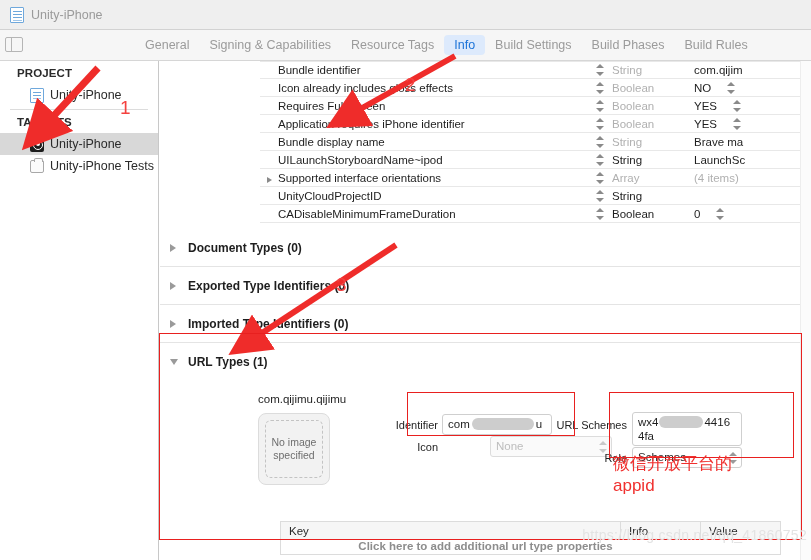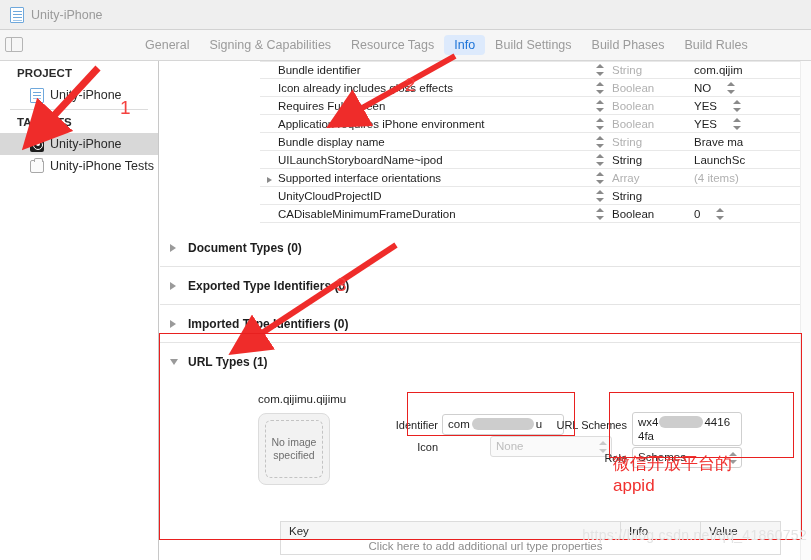--- a/index.html
+++ b/index.html
@@ -207,21 +207,21 @@
     border-bottom: 1px solid #dcdcdc; font-size: 11.5px; color: #2a2a2a;
     align-items: center;
   }
   .kv-head > div { padding-left: 8px; height: 18px; line-height: 18px; }
   .kv-key { flex: 0 0 340px; border-right: 1px solid #dcdcdc; }
   .kv-type { flex: 0 0 80px; border-right: 1px solid #dcdcdc; }
   .kv-value { flex: 1 1 auto; }
 
   .footer-hint {
     position: absolute; left: 0; right: 0; bottom: 8px;
-    text-align: center; font-size: 11.5px; color: #8d8d8d;
+    text-align: center; font-size: 11.5px; color: #8d8d8d; font-weight: bold;
   }
 
   
   .scroll-track {
     position: absolute; right: 0; top: 61px; width: 11px; height: 499px;
     background: #fbfbfb; border-left: 1px solid #ededed;
   }
 
   
   .overlay { position: absolute; left: 0; top: 0; width: 811px; height: 560px; pointer-events: none; }
@@ -306,21 +306,21 @@
         <div class="pl-key">Requires Full Screen</div>
         <div class="stepper"></div>
         <div class="pl-type">Boolean</div>
         <div class="pl-val">
             <span>YES</span>
             <span class="stepper"></span>
           </div>
       </div>
 
       <div class="plist-row">
-        <div class="pl-key">Application requires iPhone environment</div>
+        <div class="pl-key">Application requires iPhone identifier</div>
         <div class="stepper"></div>
         <div class="pl-type">Boolean</div>
         <div class="pl-val">
             <span>YES</span>
             <span class="stepper"></span>
           </div>
       </div>
 
       <div class="plist-row">
         <div class="pl-key">Bundle display name</div>
@@ -389,21 +389,21 @@
 
       <div class="urlbody">
 
         <div class="url-title">com.qijimu.qijimu</div>
 
         <div class="nospec">
           <div class="nospec-inner">No image specified</div>
         </div>
 
         <div class="fld-label" style="left:218px; top:38px; width:60px;">Identifier</div>
-        <div class="fld" style="left:282px; top:33px; width:122px; height:21px;">
+        <div class="fld" style="left:282px; top:33px; width:110px; height:21px;">
           <span>com</span><span class="redact" style="width:62px; margin:0 2px;"></span><span>u</span>
         </div>
 
         <div class="fld-label" style="left:218px; top:60px; width:60px;">Icon</div>
         <div class="fld disabled" style="left:282px; top:55px; width:122px; height:21px;margin-left:48px;">
           <span>None</span>
           <span class="popup-arrow grey"></span>
         </div>
 
         <div class="fld-label" style="left:395px; top:38px; width:72px;">URL Schemes</div>

